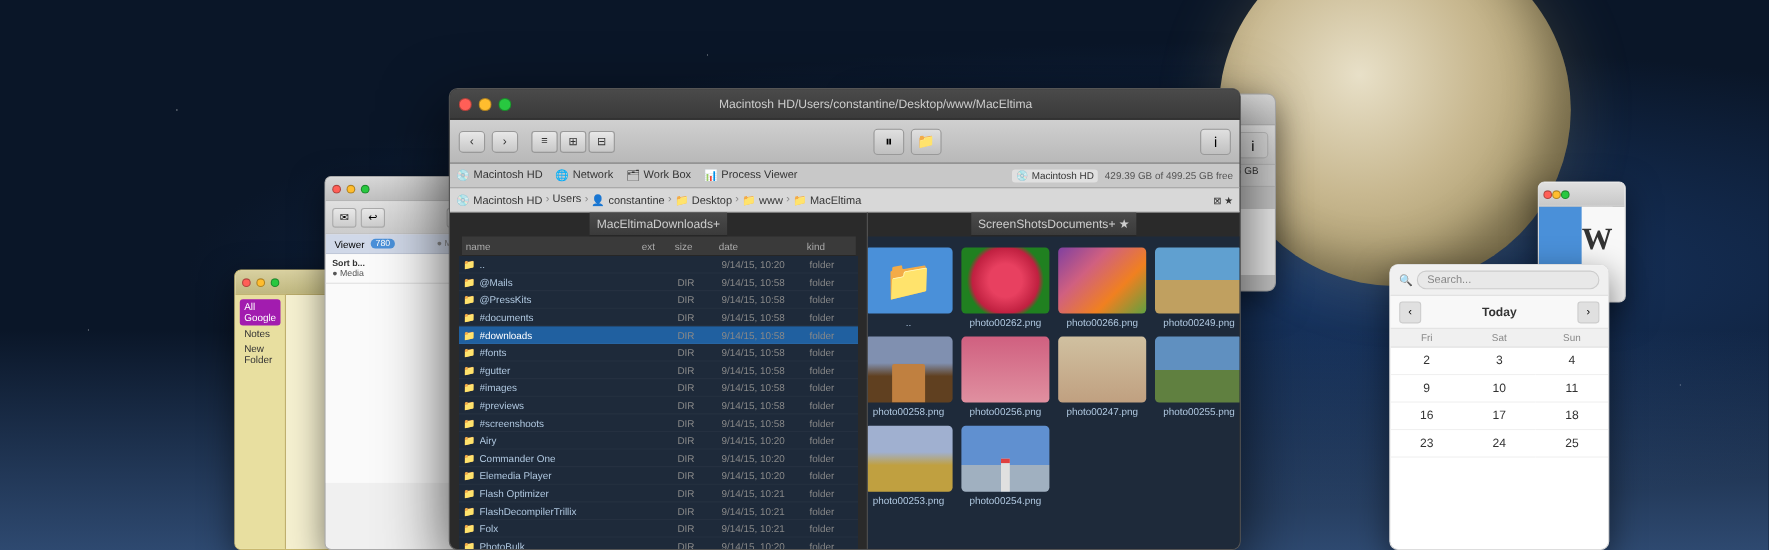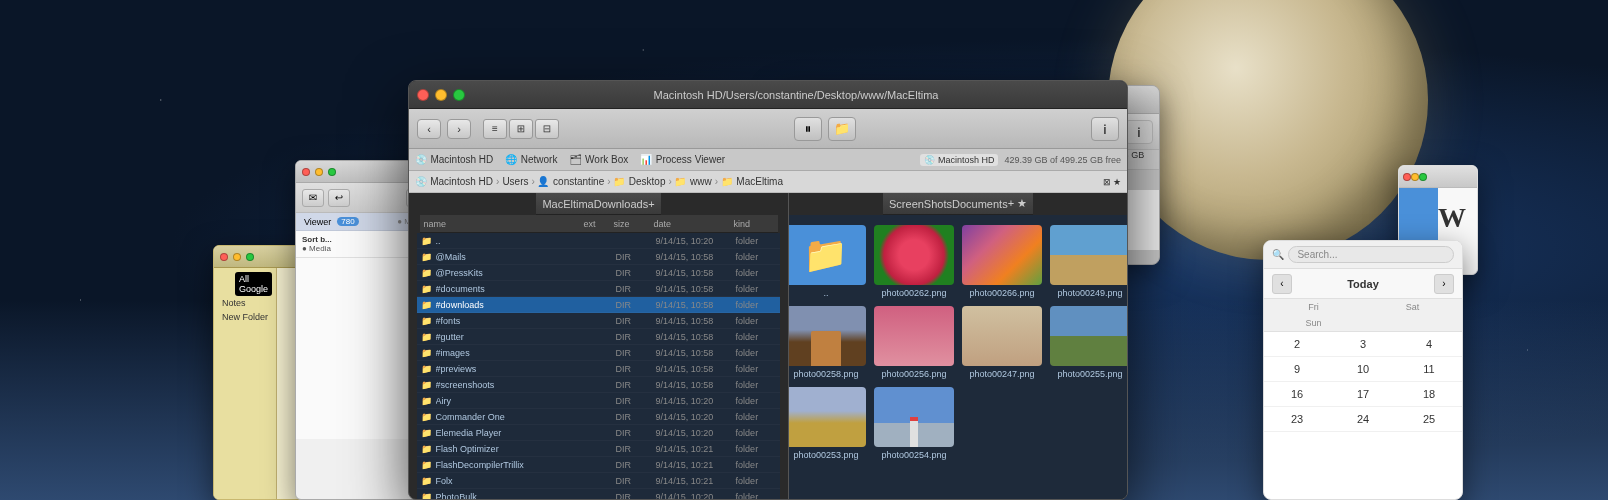--- a/index.html
+++ b/index.html
@@ -455,21 +455,21 @@
       float: left;
       padding: 4px;
     }
     .notes-sidebar-item {
       padding: 2px 4px;
       font-size: 9px;
       color: #333;
       cursor: pointer;
       border-radius: 3px;
     }
-    .notes-sidebar-item.selected { background: #000000; color: #fff; margin-left: 17px; }
+    .notes-sidebar-item.selected { background: #a21caf; color: #fff; }
     .notes-content {
       margin-left: 80px;
       height: 100%;
       background: #fffff0;
     }
     .notes-tasks-header {
       padding: 4px 6px;
       font-size: 10px;
       font-weight: bold;
       color: #333;
@@ -549,21 +549,21 @@
       background: #e0e0e0;
       border: 1px solid #ccc;
       border-radius: 3px;
       display: flex; align-items: center; justify-content: center;
       font-size: 10px;
       cursor: pointer;
     }
     .cal-month { flex: 1; text-align: center; font-size: 11px; font-weight: bold; color: #333; }
     .cal-header {
       display: grid;
-      grid-template-columns: repeat(2, 1fr);
+      grid-template-columns: repeat(3, 1fr);
       background: #f0f0f0;
       border-bottom: 1px solid #e0e0e0;
     }
     .cal-day-header {
       text-align: center;
       font-size: 9px;
       color: #888;
       padding: 3px;
     }
     .cal-grid {

